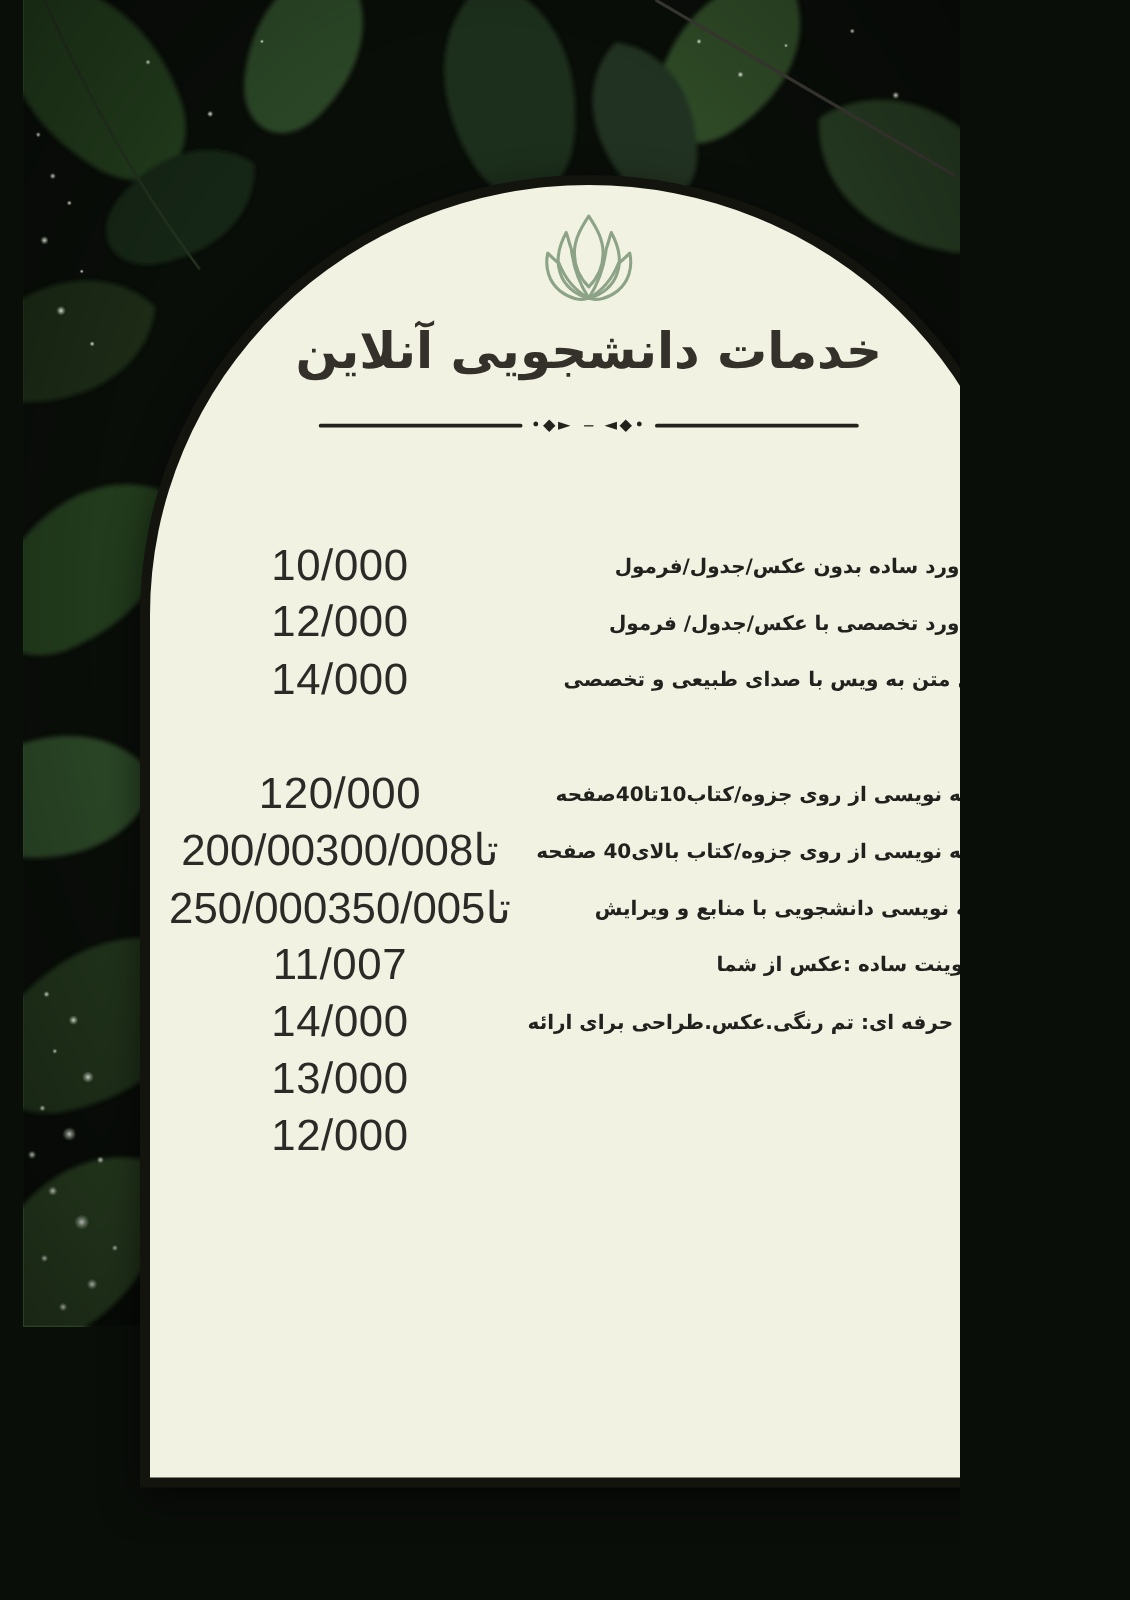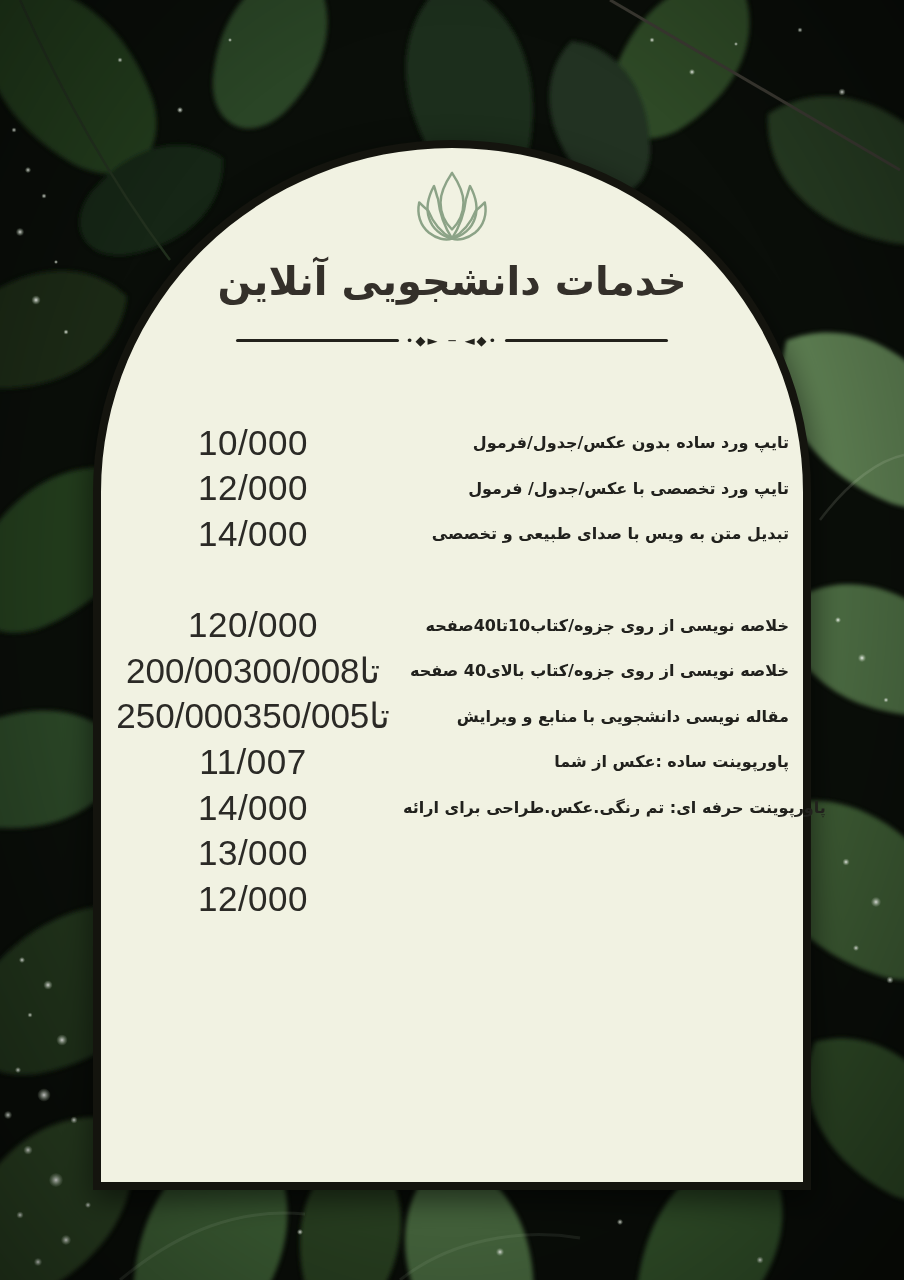--- a/index.html
+++ b/index.html
@@ -1,18 +1,19 @@
 <!DOCTYPE html>
 <html lang="fa" style="--card-bg: #f1f2e2; --card-border: #14140e; --title: #34302a; --ink: #23221c; --label: #21211d; --price: #2b2a26; --logo: #8ca387;"><head>
 <meta charset="utf-8">
 <style>
   html,body{margin:0;padding:0;background:#0a0e09;}
   .stage{
-    position:relative;width:904px;height:1280px;overflow:hidden;
+    position:relative;width:749px;height:1280px;overflow:hidden;
     font-family:"DejaVu Sans",sans-serif;
+    margin-left:19px;
   }
   .bg{position:absolute;inset:0;display:block;}
   .card{
     position:absolute;left:93px;top:140px;width:702px;height:1034px;
     background:var(--card-bg,#f1f2e2);
     border:8px solid var(--card-border,#14140e);
     border-radius:359px 359px 0 0 / 352px 352px 0 0;
     box-shadow:0 10px 30px rgba(0,0,0,.55);
   }
   .logo{
@@ -25,21 +26,21 @@
     color:var(--title,#34302a);letter-spacing:0;white-space:nowrap;
   }
   .divider{
     position:absolute;top:186px;left:50%;transform:translateX(-50%);
     width:432px;display:flex;align-items:center;gap:7px;
     color:var(--ink,#23221c);
   }
   .divider .line{flex:1;height:2.5px;background:var(--ink,#23221c);border-radius:2px;}
   .divider .orn{font-size:13px;letter-spacing:2px;line-height:1;}
   .divider .orn.center{font-size:12px;letter-spacing:0;margin:0 2px;}
-  .list{position:absolute;top:272px;left:2px;right:14px;}
+  .list{position:absolute;top:282px;left:2px;right:14px;}
   .row{display:flex;align-items:center;height:45.6px;white-space:nowrap;}
   .price{
     width:300px;flex:0 0 300px;text-align:center;
     font-family:"Liberation Sans",sans-serif;
     font-size:35px;font-weight:400;letter-spacing:.5px;
     color:var(--price,#2b2a26);
   }
   .label{
     flex:1;text-align:right;
     font-size:16px;font-weight:bold;

